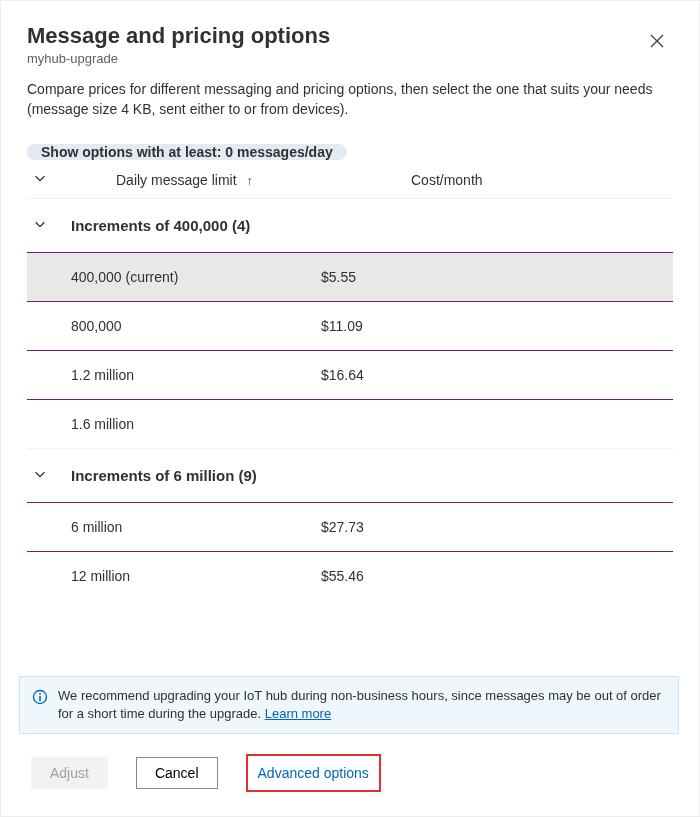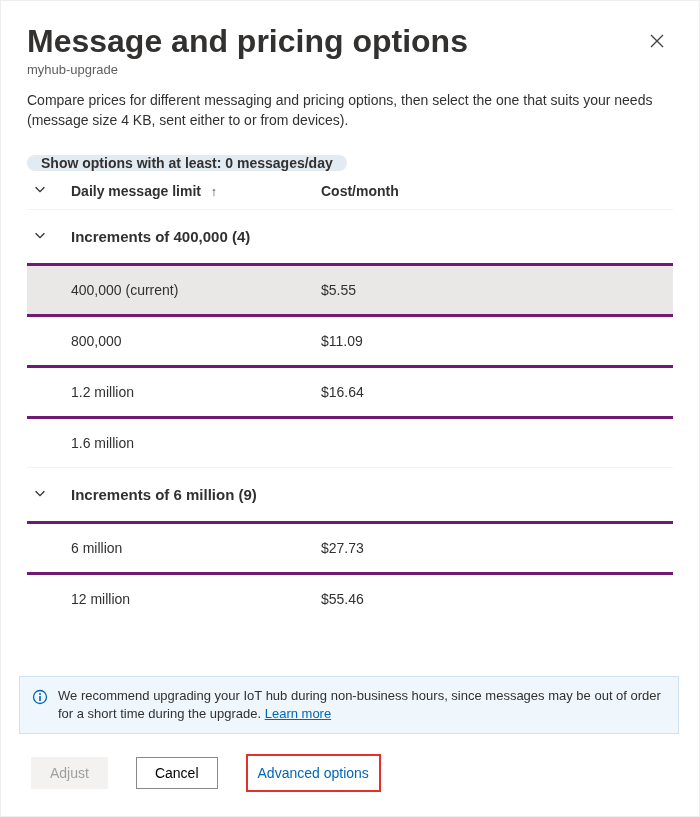--- a/index.html
+++ b/index.html
@@ -1,35 +1,35 @@
 <!DOCTYPE html>
 <html><head>
 <meta charset="utf-8">
 <style>
   * { box-sizing: border-box; }
   html, body { margin:0; padding:0; font-family: "Segoe UI", Arial, sans-serif; color:#323130; background:#fff; }
   .panel { width:700px; height:817px; position:relative; display:flex; flex-direction:column; border:1px solid #eee;}
   .scroll-region { flex:1 1 auto; overflow-y:scroll; padding:18px 26px 0 26px; }
   
   .hdr-row { display:flex; align-items:flex-start; justify-content:space-between; }
-  h1 { font-size:32px; font-weight:600; margin:4px 15px 2px 0; }
+  h1 { font-size:22px; font-weight:600; margin:4px 15px 2px 0; }
   .sub { font-size:13px; color:#605e5c; margin-bottom:14px; }
   .close-btn { background:none; border:none; width:32px; height:32px; cursor:pointer; font-size:18px; color:#444; margin-top:8px;}
   .desc { font-size:14px; line-height:1.4; color:#323130; margin:0 0 24px 0; }
   .pill { display:inline-block; background:#e2eaf2; border-radius:16px; padding:0 14px; font-size:14px; font-weight:600; color:#323130; }
   
   .thead, .group-row, .data-row { display:flex; align-items:center; }
   .col-caret { width:44px; display:flex; justify-content:flex-start; padding-left:6px;}
   .col-a { flex:0 0 250px; }
   .col-b { flex:1 1 auto; }
-  .thead { font-size:14px; font-weight:700; padding:10px 0px; }
+  .thead { font-size:14px; font-weight:400; padding:10px 0px;gap:45px; }
   .thead .sort-icon { margin-left:6px; font-size:12px;}
   .caret svg { width:14px; height:14px; }
   .group-row { font-size:15px; font-weight:600; padding:18px 0px; border-top:1px solid #f3f2f1;}
-  .data-row { font-size:14px; padding:16px 0px; border-top:3px solid #701a75;}
+  .data-row { font-size:14px; padding:16px 0px; border-top:1px solid #701a75;}
   .data-row.selected { background:#e9e8e6; }
   .data-row .col-caret { }
   
   .info-bar { display:flex; align-items:flex-start; gap:8px; background:#eff6fc; border:1px solid #d0e1f1; padding:10px 12px; margin:6px 20px 0 18px; font-size:13px; line-height:1.4; color:#323130;}
   .info-icon { flex:0 0 18px; margin-top:2px;}
   .info-bar a { color:#0067b8; text-decoration:underline;margin-top:44px; }
   
   .footer { display:flex; align-items:center; gap:28px; padding:20px 20px 24px 30px; }
   .btn { font-size:14px; padding:7px 18px; border:1px solid #8a8886; background:#fff; cursor:pointer; }
   .btn.disabled { background:#f3f2f1; border-color:#f3f2f1; color:#a19f9d; cursor:default;}

